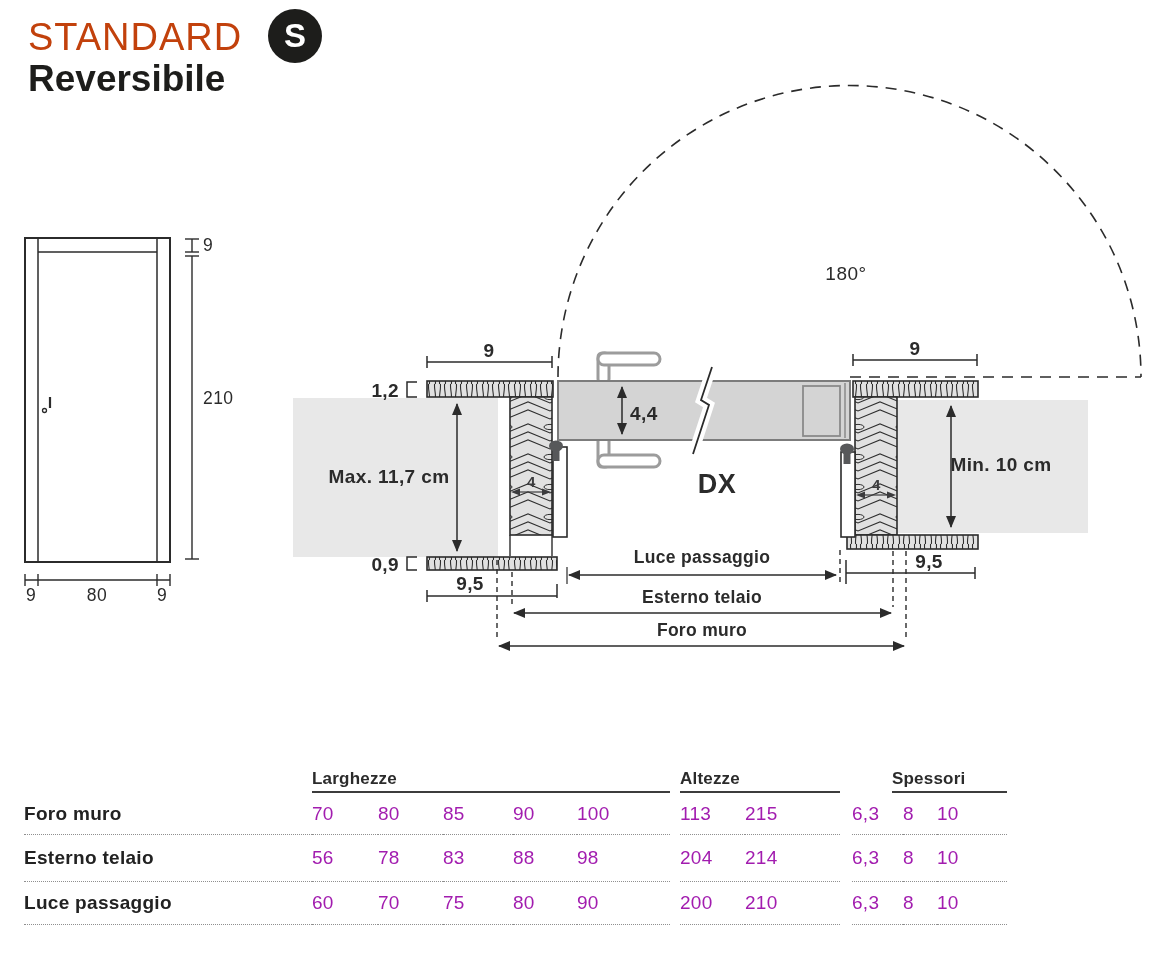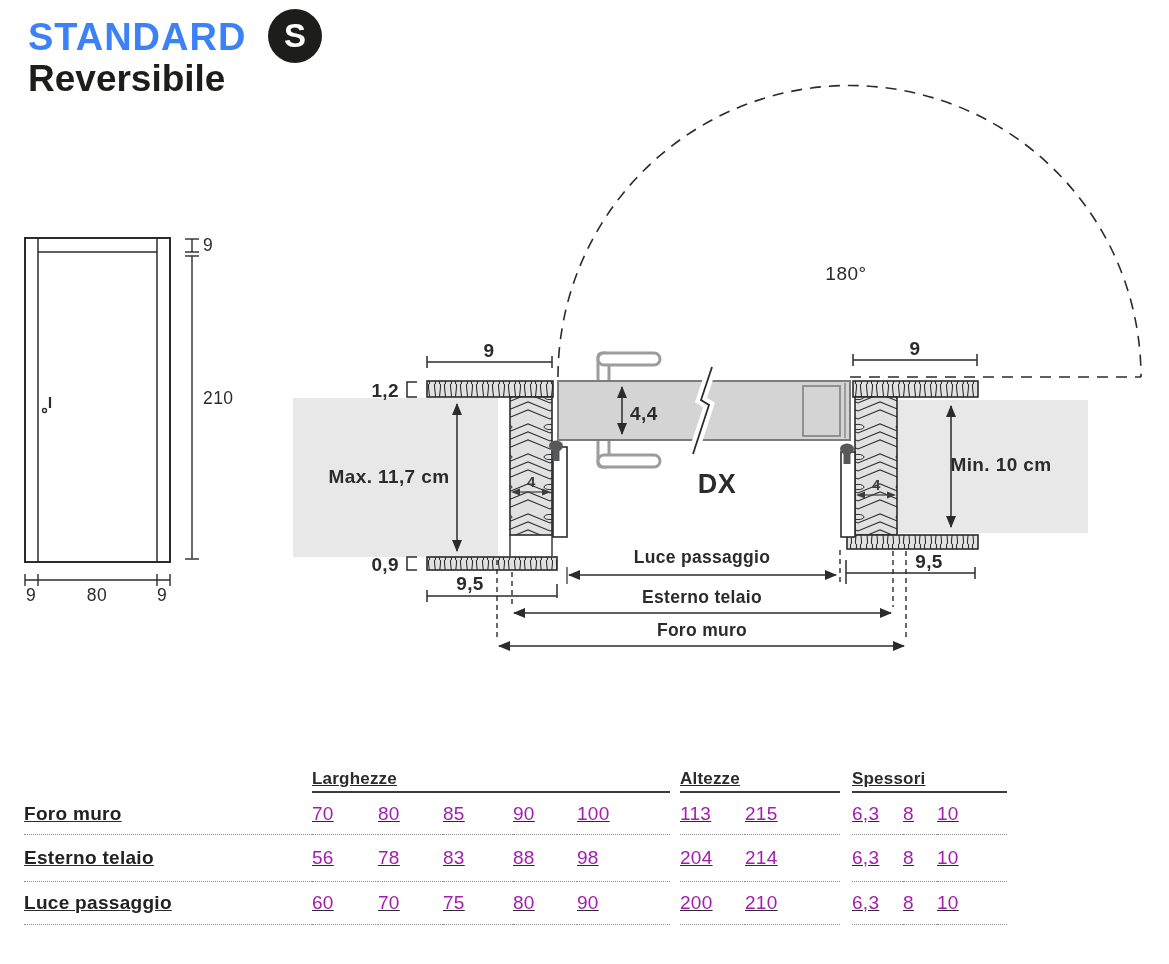--- a/index.html
+++ b/index.html
@@ -2,42 +2,42 @@
 <html><head>
 <meta charset="utf-8">
 <style>
   html,body{margin:0;padding:0;}
   body{
     width:1169px;height:964px;position:relative;background:#fff;
     font-family:"Liberation Sans",sans-serif;color:#2b2b2b;overflow:hidden;
   }
   .abs{position:absolute;}
   
-  .t1{top:16px;left:28px;font-size:38px;font-weight:bold;letter-spacing:1px;color:#3b82f6;}
+  .t1{top:16px;left:28px;font-size:38px;font-weight:normal;letter-spacing:1px;color:#c2410c;}
   .badge{top:9px;left:268px;width:54px;height:54px;border-radius:50%;background:#1d1d1b;
          display:flex;align-items:center;justify-content:center;color:#fff;
          font-size:33px;font-weight:bold;}
   .t2{top:58px;left:28px;font-size:37px;font-weight:bold;color:#1d1d1b;}
   
   svg text{fill:#2b2b2b;font-family:"Liberation Sans",sans-serif;}
   .dim{font-size:19px;font-weight:bold;letter-spacing:.4px;}
   .dimsm{font-size:17.5px;letter-spacing:.4px;}
   .span-lbl{font-size:17.5px;font-weight:bold;letter-spacing:.3px;}
   .deg{font-size:19px;letter-spacing:.5px;}
   .dx{font-size:27px;font-weight:bold;letter-spacing:.5px;}
   .jambnum{font-size:15px;font-weight:bold;fill:#3c3c3e;}
   
   .tablewrap{left:24px;top:770px;width:983px;}
   .t-title{font-size:19px;font-weight:bold;letter-spacing:.4px;margin-bottom:2px;}
   .t-grid{display:grid;grid-template-columns:288px 66px 65px 70px 64px 103px 65px 107px 51px 34px 70px;
-          grid-template-rows:23px 42px 47px 43px;text-decoration:underline;}
+          grid-template-rows:23px 42px 47px 43px;}
   .gh{font-size:17px;font-weight:bold;border-bottom:2px solid #3c3c3c;align-self:end;padding-bottom:2px;letter-spacing:.2px;}
   .gh.g1{grid-column:2/7;margin-right:10px;}
   .gh.g2{grid-column:7/9;margin-right:12px;}
-  .gh.g3{grid-column:9/12;}
+  .gh.g3{grid-column:9/12;margin-left:40px;}
   .cell{display:flex;align-items:center;font-size:19px;letter-spacing:.3px;color:#a21caf;
         border-bottom:1.5px dotted #8f8f8f;}
   .cell.rl{font-weight:bold;color:#222;}
   .cell.gapL{margin-right:10px;}
   .cell.gapA{margin-right:12px;}
 </style>
 </head>
 <body>
 
 <div class="abs t1">STANDARD</div>

